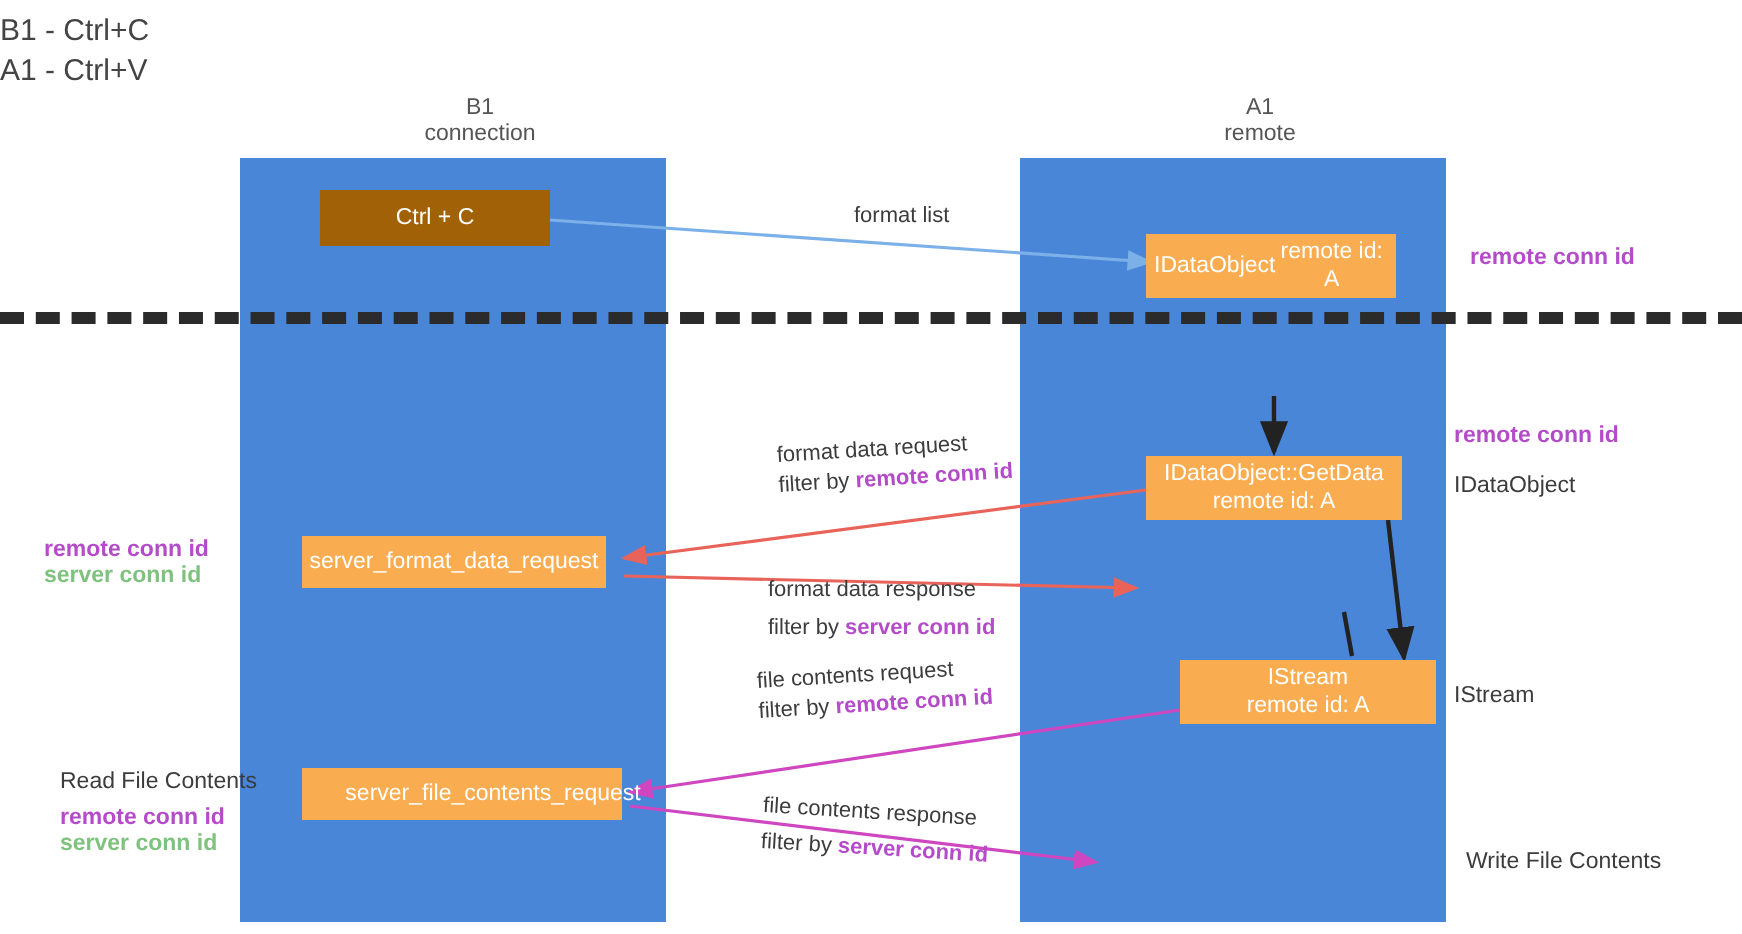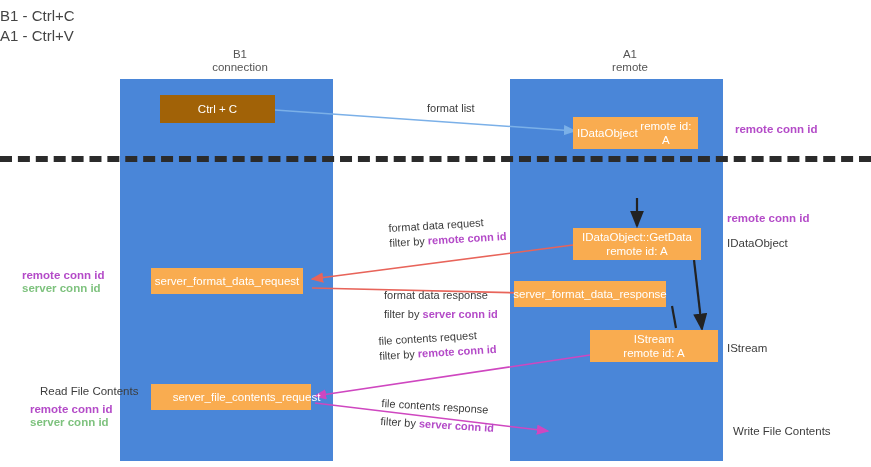--- a/index.html
+++ b/index.html
@@ -124,23 +124,20 @@
     <span>IDataObject</span>
     <span>remote id: A</span>
   </div>
 
 
   <div class="abs box orange" style="left:573px;top:228px;width:128px;height:32px;flex-direction:column;">
     <span>IDataObject::GetData</span>
     <span>remote id: A</span>
   </div>
 
-  <div class="abs box orange" style="left:514px;top:281px;width:152px;height:26px;">
-    <span>server_format_data_response</span>
-  </div>
 
   <div class="abs box orange" style="left:590px;top:330px;width:128px;height:32px;flex-direction:column;">
     <span>IStream</span>
     <span>remote id: A</span>
   </div>
 
 
   <div class="abs divider"></div>
 
   <div class="abs edgelbl" style="left:399px;top:101px;margin-left:28px;">
@@ -181,17 +178,17 @@
 
   <div class="abs lbl" style="left:727px;top:236px;">IDataObject</div>
 
   <div class="abs lbl" style="left:727px;top:341px;">IStream</div>
 
   <div class="abs lbl" style="left:733px;top:424px;">Write File Contents</div>
 
   <div class="abs lbl purple" style="left:22px;top:268px;">remote conn id</div>
   <div class="abs lbl green" style="left:22px;top:281px;">server conn id</div>
 
-  <div class="abs lbl" style="left:40px;top:384px;">Read File Contents</div>
+  <div class="abs lbl" style="left:30px;top:384px;">Read File Contents</div>
   <div class="abs lbl purple" style="left:30px;top:402px;">remote conn id</div>
   <div class="abs lbl green" style="left:30px;top:415px;">server conn id</div>
 
 </div>
 
 </body></html>

